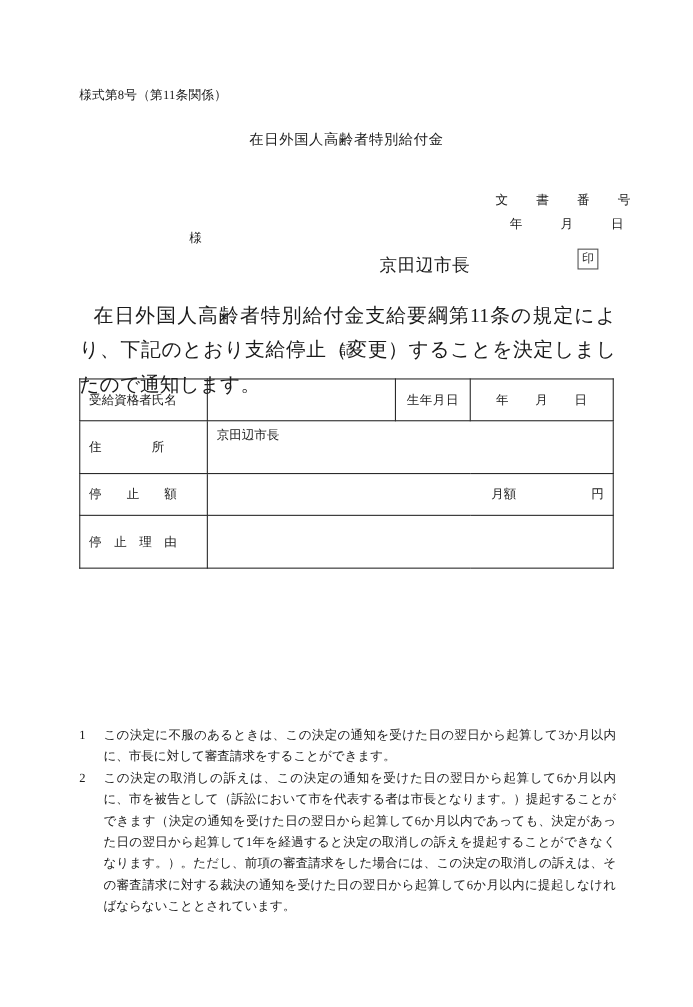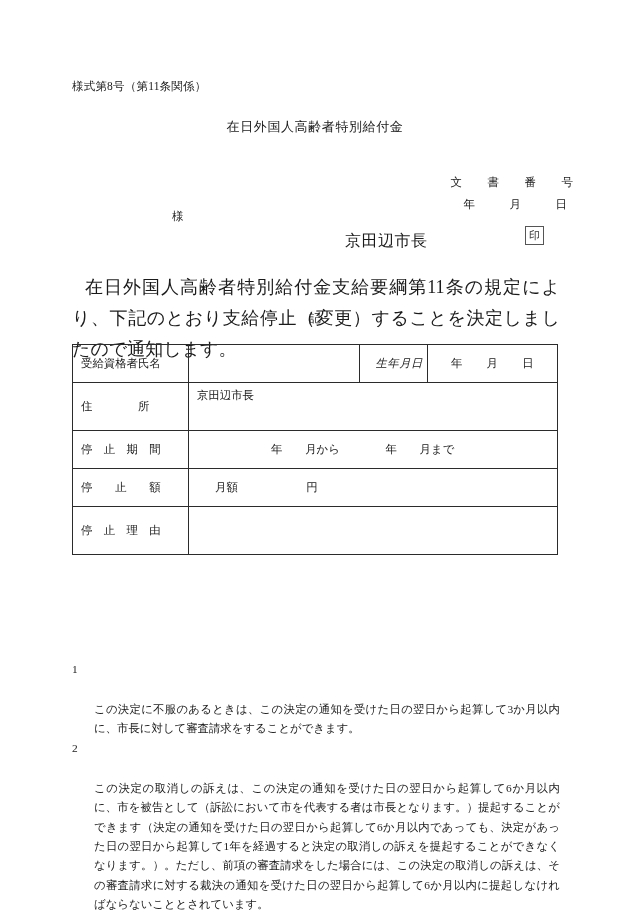--- a/index.html
+++ b/index.html
@@ -139,24 +139,23 @@
     white-space: nowrap;
     font-family: Liberation Mono, monospace;
   }
   .label-spread {
     display: flex;
     justify-content: space-between;
     width: 100%;
   }
   td.cell-dob-label {
     width: 68px;
-    text-align: right;
+    text-align: center;
     letter-spacing: 0.5px;
     padding: 0 4px;
-    font-style: italic;
   }
   td.cell-dob-value {
     width: 130px;
     padding: 0 6px;
   }
   td.cell-addr {
     vertical-align: top;
     padding-top: 5px;
     height: 48px;
   }
@@ -168,20 +167,21 @@
   }
   .period-value {
     display: block;
     padding-left: 74px;
     white-space: nowrap;
   }
   .amount-value {
     display: block;
     padding-left: 18px;
     white-space: nowrap;
+    text-align: right;
   }
   .row-tall td { height: 48px; }
 
   
   .notes {
     position: absolute;
     left: 72px;
     width: 488px;
     top: 660px;
     font-size: 11.4px;
@@ -193,21 +193,20 @@
     margin-bottom: 0px;
   }
   .note-num {
     width: 22px;
     flex: 0 0 22px;
   }
   .note-text {
     flex: 1 1 auto;
     text-align: justify;
     text-justify: inter-ideograph;
-    margin-top: 40px;
   }
 </style>
 </head>
 <body>
 
 <div class="page">
 
   <div class="form-no">様式第8号（第11条関係）</div>
 
   <div class="title-block">
@@ -243,28 +242,20 @@
 
       <tr class="row-tall">
         <td class="label">
           <span class="label-spread">住　　　　所</span>
         </td>
         <td class="cell-addr" colspan="3">
           <span>京田辺市長</span>
         </td>
       </tr>
 
-      <tr>
-        <td class="label">
-          <span class="label-spread">停　止　期　間</span>
-        </td>
-        <td colspan="3">
-          <span class="period-value">年　　月から　　　　年　　月まで</span>
-        </td>
-      </tr>
 
       <tr>
         <td class="label">
           <span class="label-spread">停　　止　　額</span>
         </td>
         <td colspan="3">
           <span class="amount-value">月額　　　　　　円</span>
         </td>
       </tr>
 

